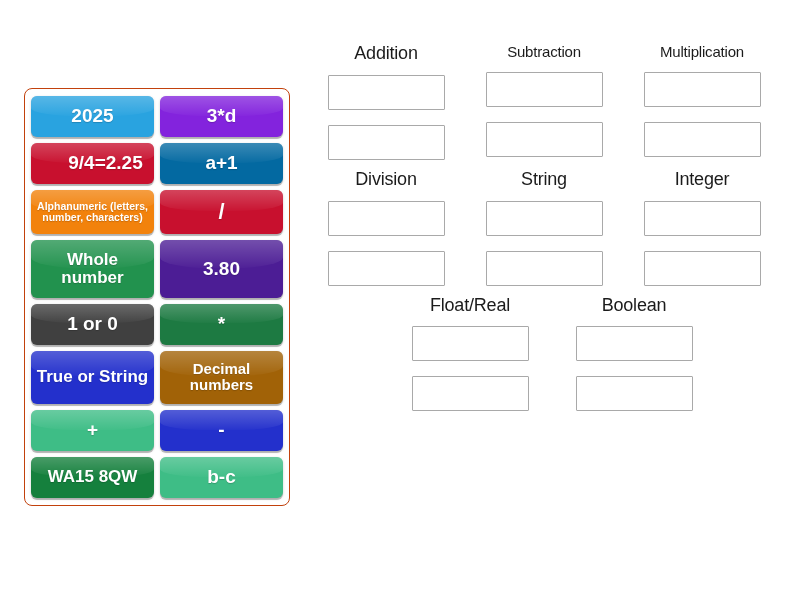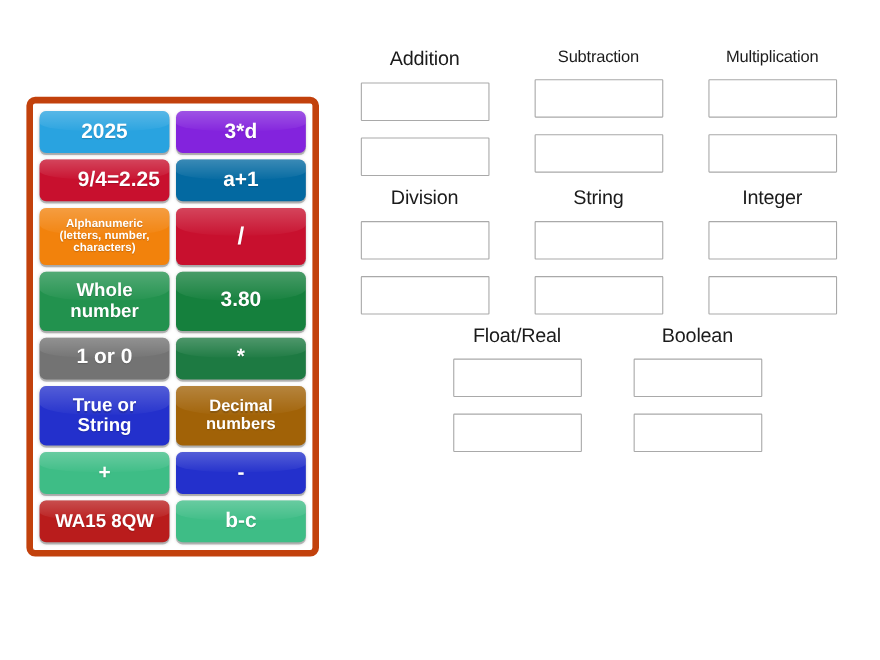--- a/index.html
+++ b/index.html
@@ -24,21 +24,21 @@
   }
 
   
   #tile-tray {
     position: absolute;
     left: 24px;
     top: 88px;
     width: 266px;
     height: 418px;
     background: #ffffff;
-    border: 6px solid #c2410c;
+    border: 1px solid #c2410c;
     border-radius: 8px;
     box-sizing: border-box;
     padding: 7px 6px;
   }
   #tile-grid {
     display: grid;
     grid-template-columns: 1fr 1fr;
     column-gap: 6px;
     row-gap: 6px;
     width: 100%;
@@ -146,42 +146,42 @@
         </div>
         <div class="tile sz-xs" style="background: rgb(242, 130, 12); justify-content: flex-end;">
           <span class="tile-label">Alphanumeric (letters, number, characters)</span>
         </div>
         <div class="tile sz-xl" style="background: rgb(200, 16, 46);">
           <span class="tile-label">/</span>
         </div>
         <div class="tile sz-md" style="background: rgb(34, 146, 78);">
           <span class="tile-label">Whole number</span>
         </div>
-        <div class="tile sz-lg" style="background: #15803d;">
+        <div class="tile sz-lg" style="background: #4c1d95;">
           <span class="tile-label">3.80</span>
         </div>
-        <div class="tile sz-lg" style="background: #737373;">
+        <div class="tile sz-lg" style="background: #404040;">
           <span class="tile-label">1 or 0</span>
         </div>
         <div class="tile sz-lg" style="background: rgb(29, 122, 66);">
           <span class="tile-label">*</span>
         </div>
         <div class="tile sz-md" style="background: rgb(35, 48, 204);">
           <span class="tile-label">True or String</span>
         </div>
         <div class="tile sz-sm" style="background: #a16207;">
           <span class="tile-label">Decimal numbers</span>
         </div>
         <div class="tile sz-lg" style="background: rgb(62, 189, 134);">
           <span class="tile-label">+</span>
         </div>
         <div class="tile sz-lg" style="background: rgb(35, 48, 204);">
           <span class="tile-label">-</span>
         </div>
-        <div class="tile sz-md" style="background: #b91c1c;">
+        <div class="tile sz-md" style="background: #15803d;">
           <span class="tile-label">WA15 8QW</span>
         </div>
         <div class="tile sz-lg" style="background: rgb(62, 189, 134);">
           <span class="tile-label">b-c</span>
         </div>
       </div>
   </div>
 
   <div id="categories">
       <div class="cat-row">

